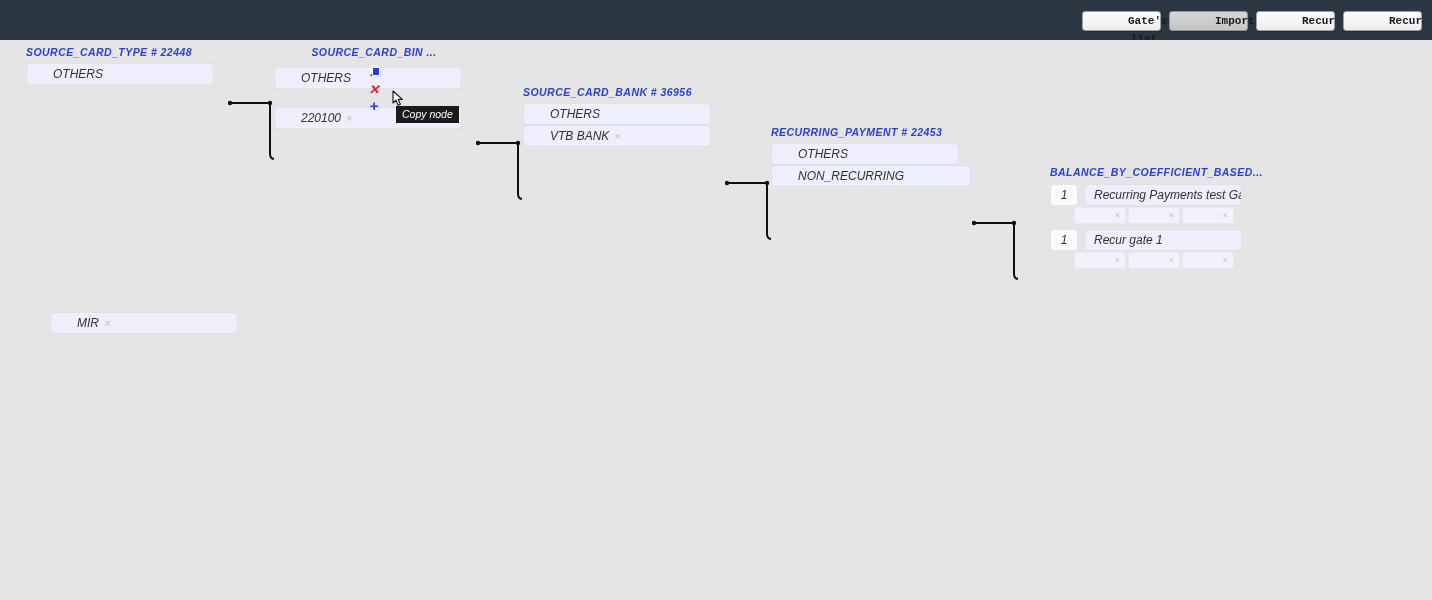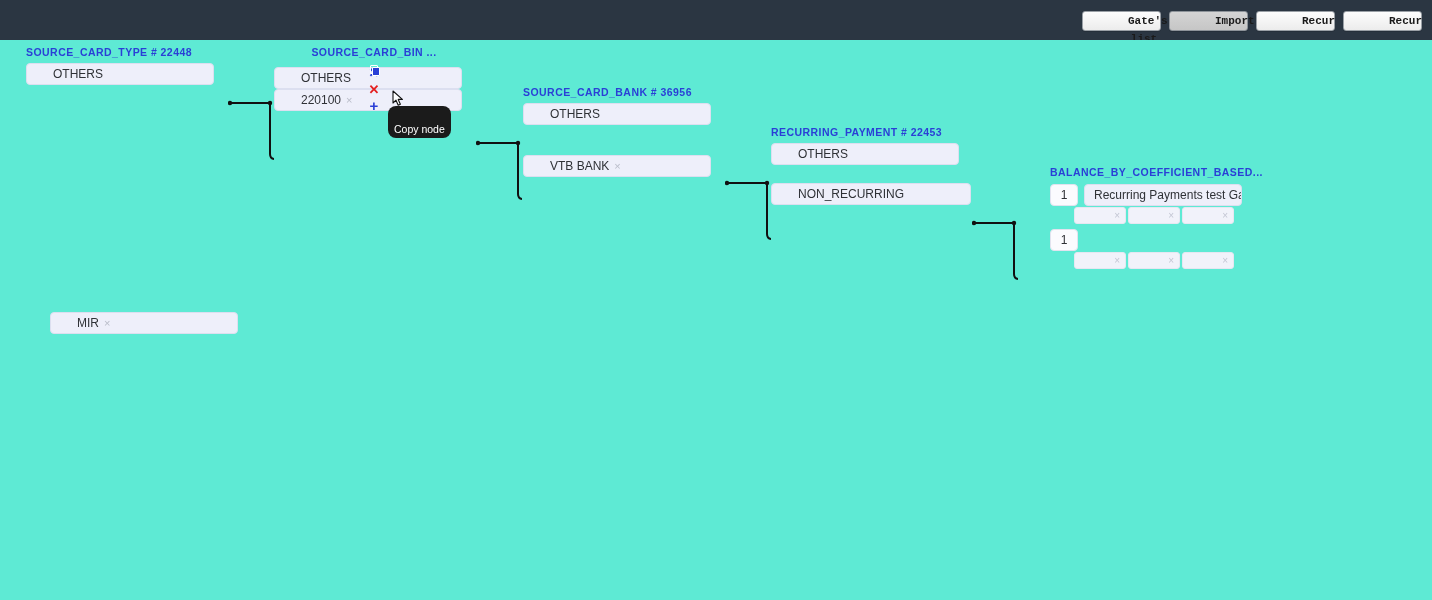--- a/index.html
+++ b/index.html
@@ -67,21 +67,22 @@
   .btn.active {
     background: linear-gradient(#d4d4d4, #c6c6c6);
     border-color: #8d9399;
   }
 
   
   .canvas {
     position: relative;
     width: 1432px;
     height: 560px;
-    background: #5eead4;
+    background: #e5e5e5;
+    font-style: italic;
   }
 
   .col { position: absolute; }
 
   .col-title {
     color: #2a3fd6;
     font-size: 10.5px;
     font-weight: bold;
     letter-spacing: .45px;
     white-space: nowrap;
@@ -164,27 +165,27 @@
     position: absolute;
     left: 392px; top: 50px;
     width: 14px; height: 17px;
     pointer-events: none;
     z-index: 40;
   }
 
   
   .tooltip {
     position: absolute;
-    left: 388px; top: 66px;
+    left: 396px; top: 66px;
     background: #1b1b1b;
     color: #ffffff;
     font-size: 10.5px;
     line-height: 14px;
-    padding: 16px 6px 2px;
-    border-radius: 8px;
+    padding: 1px 6px 2px;
+    border-radius: 0;
     white-space: nowrap;
     z-index: 35;
   }
 
   
   .connector { position: absolute; }
   .connector svg { display: block; }
 
   
   .gate-row {
@@ -271,21 +272,21 @@
 
   <div class="col" style="left:274px; top:6px; width:200px;">
     <div class="title-row">
       <span class="col-title">SOURCE_CARD_BIN ...</span>
       <span class="icon-btn icon-copy"></span>
       <span class="icon-btn icon-x blue">✕</span>
       <span class="icon-btn icon-x red">✕</span>
       <span class="icon-btn icon-plus">+</span>
     </div>
     <div class="box" style="width:188px; margin-top:5px;">OTHERS</div>
-    <div class="box tag" style="width:188px; ">
+    <div class="box tag" style="width:188px; margin-top:18px;">
       <span>220100</span><span class="x">×</span>
     </div>
   </div>
 
   <div class="cursor-glyph">
     <svg width="14" height="17" viewBox="0 0 14 17">
       <path d="M1 1 L1 13 L4 10.2 L6.2 15.2 L8.4 14.2 L6.2 9.4 L10.4 9.4 Z" fill="#ffffff" stroke="#111111" stroke-width="1.1" stroke-linejoin="round"></path>
     </svg>
   </div>
   <div class="tooltip">Copy node</div>
@@ -294,37 +295,37 @@
     <svg width="46" height="62" viewBox="0 0 46 62">
       <path d="M2 3 H42 M42 3 V54 Q42 59 47 59" stroke="#111" stroke-width="2" fill="none"></path>
       <circle cx="2" cy="3" r="2.2" fill="#111"></circle>
       <circle cx="42" cy="3" r="2.2" fill="#111"></circle>
     </svg>
   </div>
 
   <div class="col" style="left:523px; top:46px; width:200px;">
     <div class="col-title">SOURCE_CARD_BANK # 36956</div>
     <div class="box" style="width:188px; margin-top:5px;">OTHERS</div>
-    <div class="box tag" style="width:188px; margin-top:30px;">
+    <div class="box tag" style="width:188px; margin-top:0;">
       <span>VTB BANK</span><span class="x">×</span>
     </div>
   </div>
 
   <div class="connector" style="left:725px; top:140px;">
     <svg width="46" height="62" viewBox="0 0 46 62">
       <path d="M2 3 H42 M42 3 V54 Q42 59 47 59" stroke="#111" stroke-width="2" fill="none"></path>
       <circle cx="2" cy="3" r="2.2" fill="#111"></circle>
       <circle cx="42" cy="3" r="2.2" fill="#111"></circle>
     </svg>
   </div>
 
   <div class="col" style="left:771px; top:86px; width:200px;">
     <div class="col-title">RECURRING_PAYMENT # 22453</div>
     <div class="box" style="width:188px; margin-top:5px;">OTHERS</div>
-    <div class="box tag" style="width:200px; margin-top:18px;">
+    <div class="box tag" style="width:200px; ">
       <span>NON_RECURRING</span>
     </div>
   </div>
 
   <div class="connector" style="left:972px; top:180px;">
     <svg width="46" height="62" viewBox="0 0 46 62">
       <path d="M2 3 H42 M42 3 V54 Q42 59 47 59" stroke="#111" stroke-width="2" fill="none"></path>
       <circle cx="2" cy="3" r="2.2" fill="#111"></circle>
       <circle cx="42" cy="3" r="2.2" fill="#111"></circle>
     </svg>
@@ -346,20 +347,23 @@
       <div class="mini-box">
           <span class="x">×</span>
         </div>
       <div class="mini-box">
           <span class="x">×</span>
         </div>
     </div>
 
     <div class="gate-row" style="margin-top:5px;">
       <div class="coef">1</div>
+      <div class="gate-block">
+        <div class="gate-name">Recur gate 1</div>
+      </div>
     </div>
     <div class="gate-subrow">
       <div class="mini-box">
           <span class="x">×</span>
         </div>
       <div class="mini-box">
           <span class="x">×</span>
         </div>
       <div class="mini-box">
           <span class="x">×</span>

